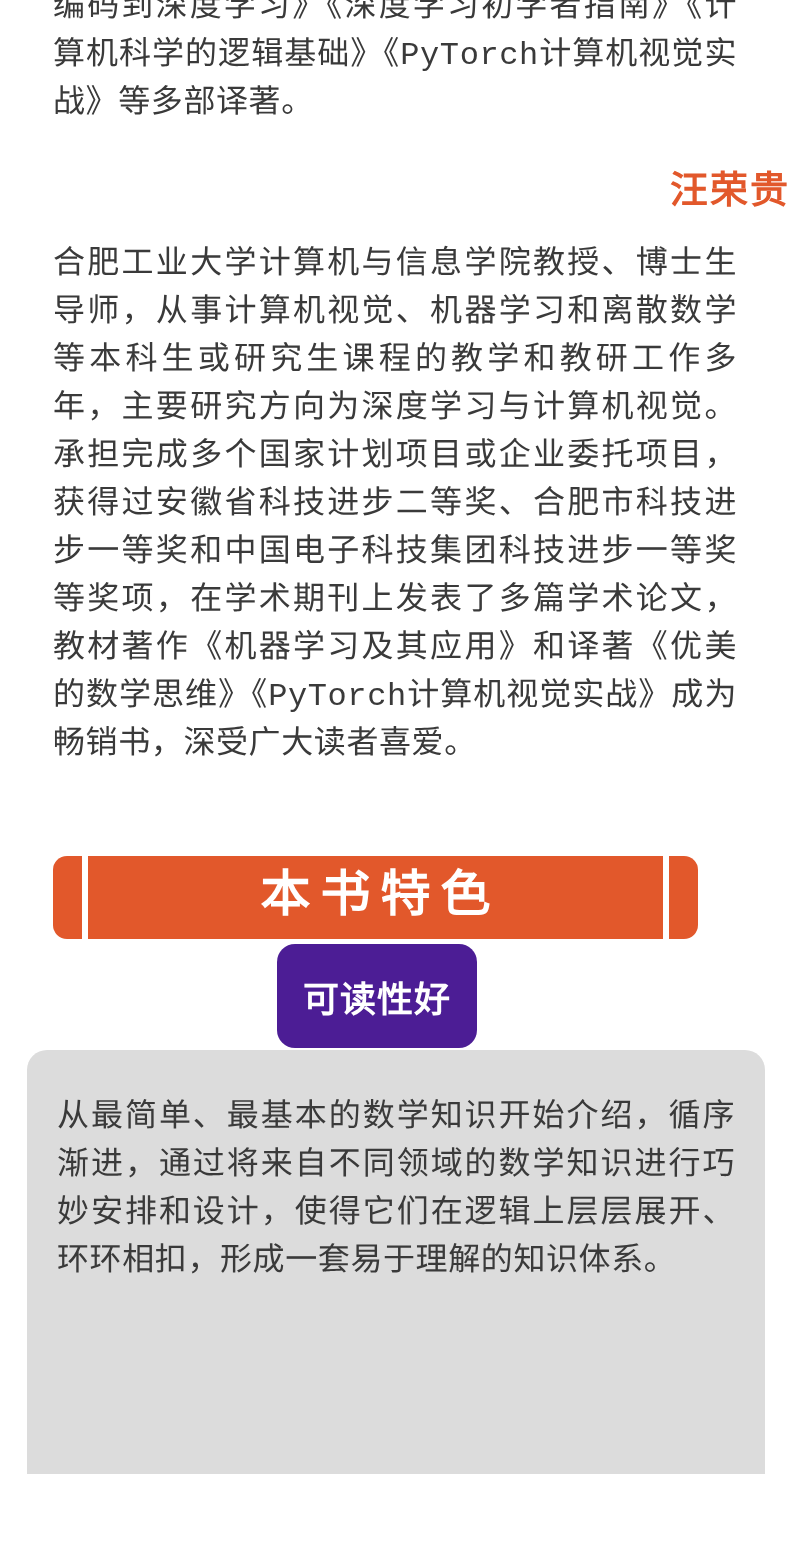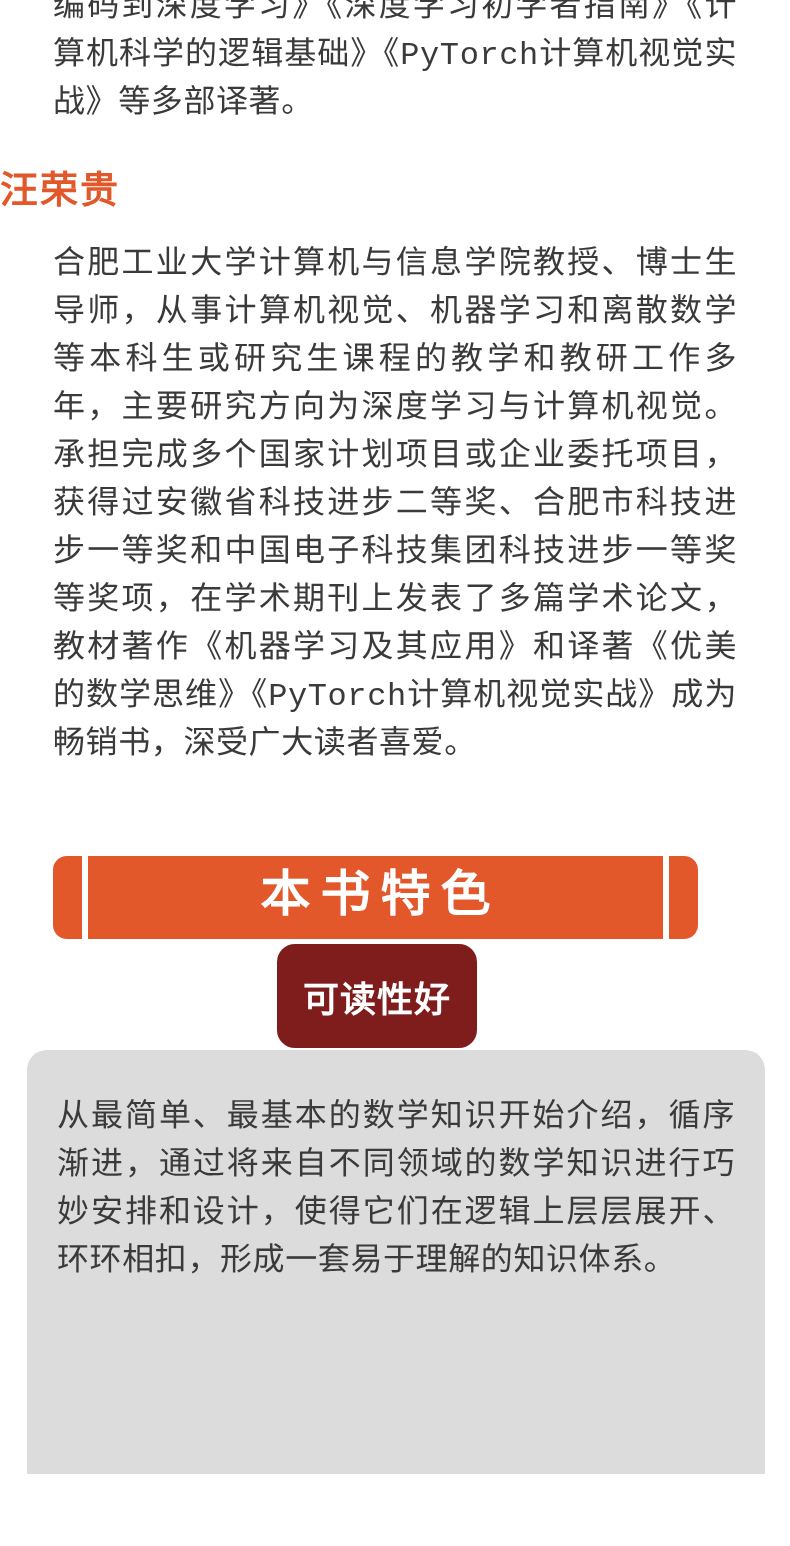--- a/index.html
+++ b/index.html
@@ -27,21 +27,21 @@
     word-break: break-all;
   }
   .p-top {
     margin-top: -16px;   
   }
   .author-name {
     margin: 44px 0 0 0;
     font-size: 38px;
     line-height: 42px;
     font-weight: bold;
-    text-align: left;
+    text-align: right;
     color: #e2582b;
     letter-spacing: 2px;
   }
   .p-bio { margin-top: 27px; }
   .section-banner {
     display: flex;
     margin: 87px 0 0 53px;
     height: 66px;
   }
   .banner-cap {
@@ -65,21 +65,21 @@
     font-weight: bold;
     letter-spacing: 10px;
     text-indent: 10px;
     line-height: 83px;
   }
   .p-intro { margin-top: 64px; }
   .feature-badge {
     margin: 22px 0 0 277px;
     width: 200px;
     height: 104px;
-    background: #7f1d1d;
+    background: #4c1d95;
     border-radius: 18px;
     display: flex;
     align-items: center;
     justify-content: center;
   }
   .feature-badge span {
     color: #ffffff;
     font-size: 36px;
     font-weight: bold;
     letter-spacing: 1px;

